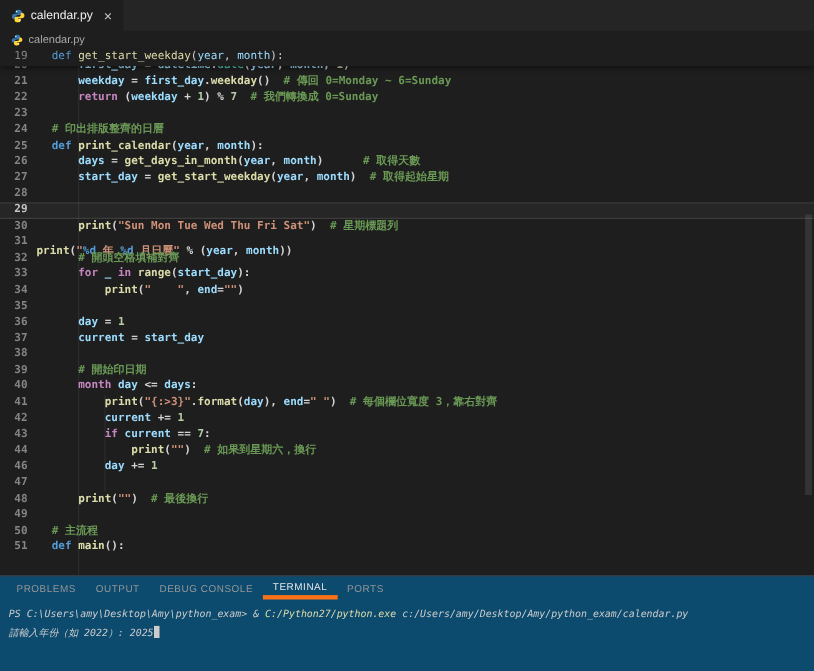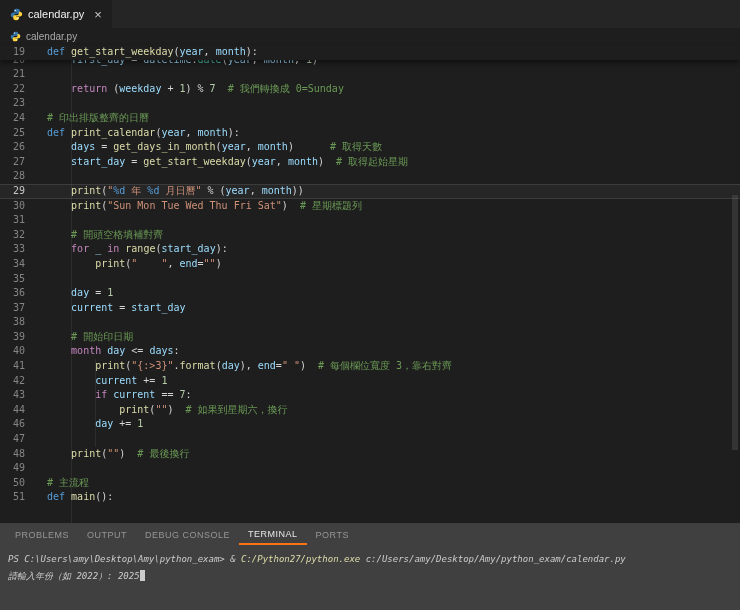--- a/index.html
+++ b/index.html
@@ -13,41 +13,41 @@
   .pyicon{width:13px;height:13px;display:inline-flex;flex:0 0 auto;}
   .pyicon.small{width:11px;height:11px;}
 
   
   .breadcrumb{position:absolute;top:28px;left:0;right:0;height:17px;display:flex;align-items:center;gap:5px;
        padding-left:10px;color:#a9a9a9;font-family:"Liberation Sans",sans-serif;font-size:10px;cursor:pointer;}
 
   
   .editor{position:absolute;top:45px;left:0;right:0;height:478px;}
   .sticky{position:relative;z-index:3;background:#1e1e1e;box-shadow:0 3px 5px rgba(0,0,0,.45);}
-  .scroll{position:relative;height:463px;overflow:hidden;}
+  .scroll{position:relative;height:463px;overflow:hidden;font-weight:bold;}
   .line{height:14.6px;line-height:14.6px;font-size:10px;white-space:pre;display:flex;}
   .line.clipped{margin-top:-7px;}
   .ln{width:38px;flex:0 0 38px;text-align:center;color:#858585;}
   .code{margin-left:9px;}
-  .line.current{background:rgba(255,255,255,.04);box-shadow:inset 0 1px 0 #3c3c3c, inset 0 -1px 0 #3c3c3c;}
+  .line.current{background:rgba(255,255,255,.04);box-shadow:inset 0 1px 0 #3c3c3c, inset 0 -1px 0 #3c3c3c;flex-direction:column;}
   .line.current .ln{color:#c6c6c6;}
   .tk-kw{color:#569cd6}.tk-ctrl{color:#c586c0}.tk-fn{color:#dcdcaa}.tk-var{color:#9cdcfe}
   .tk-str{color:#ce9178}.tk-com{color:#6a9955}.tk-num{color:#b5cea8}.tk-txt{color:#d4d4d4}
   .tk-cls{color:#4ec9b0}.tk-fmt{color:#569cd6}
   .guides{position:absolute;inset:0;z-index:1;pointer-events:none;}
   .guide{position:absolute;width:1px;background:rgba(255,255,255,.07);}
   .scrollbar{position:absolute;right:0;top:0;width:10px;bottom:0;z-index:4;}
   .thumb{position:absolute;left:2px;width:6px;background:rgba(121,121,121,.25);}
 
   
-  .panel{position:absolute;top:523px;left:0;right:0;bottom:0;background:#404040;border-top:1px solid #3e3e42;}
+  .panel{position:absolute;top:523px;left:0;right:0;bottom:0;background:#0c4a6e;border-top:1px solid #3e3e42;}
   .panel-header{height:21px;display:flex;align-items:stretch;padding-left:6px;}
   .ptab{display:flex;align-items:center;padding:0 9px;font-family:"Liberation Sans",sans-serif;font-size:9px;
         letter-spacing:.5px;color:#969696;cursor:pointer;}
-  .ptab.active{color:#e7e7e7;border-bottom:2px solid #f97316;}
+  .ptab.active{color:#e7e7e7;border-bottom:4px solid #f97316;}
   .terminal{padding:6px 0 0 8px;font-size:9px;color:#cccccc;cursor:text;}
   .tline{height:17px;line-height:17px;white-space:pre;font-style:italic;}
   .tt-def{color:#cccccc}.tt-yel{color:#dcdcaa}
   .tcursor{display:inline-block;width:5.5px;height:11px;background:#cccccc;vertical-align:-2px;}
 </style>
 </head>
 <body>
 
 <div class="tabbar">
   <div class="tab">
@@ -79,21 +79,21 @@
 <div class="editor">
   <div class="sticky">
       <div class="line"><span class="ln">19</span><span class="code"><span class="tk-kw">def</span><span class="tk-txt"> </span><span class="tk-fn">get_start_weekday</span><span class="tk-txt">(</span><span class="tk-var">year</span><span class="tk-txt">, </span><span class="tk-var">month</span><span class="tk-txt">):</span></span></div>
     </div>
   <div class="scroll">
     <div class="guides">
       <div class="guide" style="left:71px;top:0;height:463px"></div>
       <div class="guide" style="left:95px;top:299px;height:88px"></div>
     </div>
   <div class="line clipped"><span class="ln">20</span><span class="code"><span class="tk-txt">    </span><span class="tk-var">first_day</span><span class="tk-txt"> = </span><span class="tk-var">datetime</span><span class="tk-txt">.</span><span class="tk-cls">date</span><span class="tk-txt">(</span><span class="tk-var">year</span><span class="tk-txt">, </span><span class="tk-var">month</span><span class="tk-txt">, </span><span class="tk-num">1</span><span class="tk-txt">)</span></span></div>
-      <div class="line"><span class="ln">21</span></div>
+      <div class="line"><span class="ln">21</span><span class="code"><span class="tk-txt">    </span><span class="tk-var">weekday</span><span class="tk-txt"> = </span><span class="tk-var">first_day</span><span class="tk-txt">.</span><span class="tk-fn">weekday</span><span class="tk-txt">()</span><span class="tk-com">  # 傳回 0=Monday ~ 6=Sunday</span></span></div>
       <div class="line"><span class="ln">22</span><span class="code"><span class="tk-txt">    </span><span class="tk-ctrl">return</span><span class="tk-txt"> (</span><span class="tk-var">weekday</span><span class="tk-txt"> + </span><span class="tk-num">1</span><span class="tk-txt">) % </span><span class="tk-num">7</span><span class="tk-com">  # 我們轉換成 0=Sunday</span></span></div>
       <div class="line"><span class="ln">23</span><span class="code"></span></div>
       <div class="line"><span class="ln">24</span><span class="code"><span class="tk-com"># 印出排版整齊的日曆</span></span></div>
       <div class="line"><span class="ln">25</span><span class="code"><span class="tk-kw">def</span><span class="tk-txt"> </span><span class="tk-fn">print_calendar</span><span class="tk-txt">(</span><span class="tk-var">year</span><span class="tk-txt">, </span><span class="tk-var">month</span><span class="tk-txt">):</span></span></div>
       <div class="line"><span class="ln">26</span><span class="code"><span class="tk-txt">    </span><span class="tk-var">days</span><span class="tk-txt"> = </span><span class="tk-fn">get_days_in_month</span><span class="tk-txt">(</span><span class="tk-var">year</span><span class="tk-txt">, </span><span class="tk-var">month</span><span class="tk-txt">)</span><span class="tk-com">      # 取得天數</span></span></div>
       <div class="line"><span class="ln">27</span><span class="code"><span class="tk-txt">    </span><span class="tk-var">start_day</span><span class="tk-txt"> = </span><span class="tk-fn">get_start_weekday</span><span class="tk-txt">(</span><span class="tk-var">year</span><span class="tk-txt">, </span><span class="tk-var">month</span><span class="tk-txt">)</span><span class="tk-com">  # 取得起始星期</span></span></div>
       <div class="line"><span class="ln">28</span><span class="code"></span></div>
       <div class="line current"><span class="ln">29</span><span class="code"><span class="tk-txt">    </span><span class="tk-fn">print</span><span class="tk-txt">(</span><span class="tk-str">"</span><span class="tk-fmt">%d</span><span class="tk-str"> 年 </span><span class="tk-fmt">%d</span><span class="tk-str"> 月日曆"</span><span class="tk-txt"> % (</span><span class="tk-var">year</span><span class="tk-txt">, </span><span class="tk-var">month</span><span class="tk-txt">))</span></span></div>
       <div class="line"><span class="ln">30</span><span class="code"><span class="tk-txt">    </span><span class="tk-fn">print</span><span class="tk-txt">(</span><span class="tk-str">"Sun Mon Tue Wed Thu Fri Sat"</span><span class="tk-txt">)</span><span class="tk-com">  # 星期標題列</span></span></div>
       <div class="line"><span class="ln">31</span><span class="code"></span></div>

